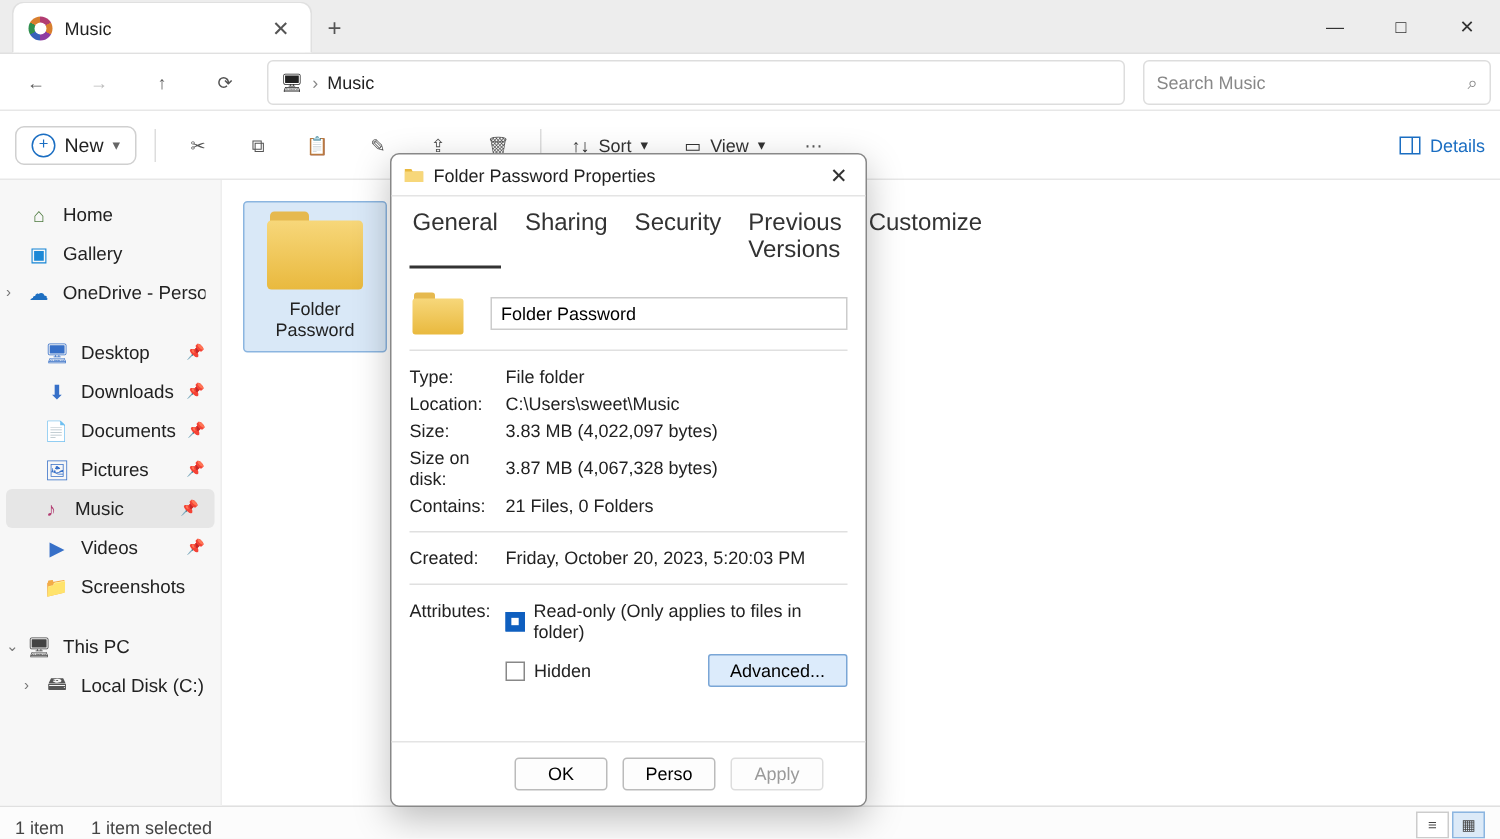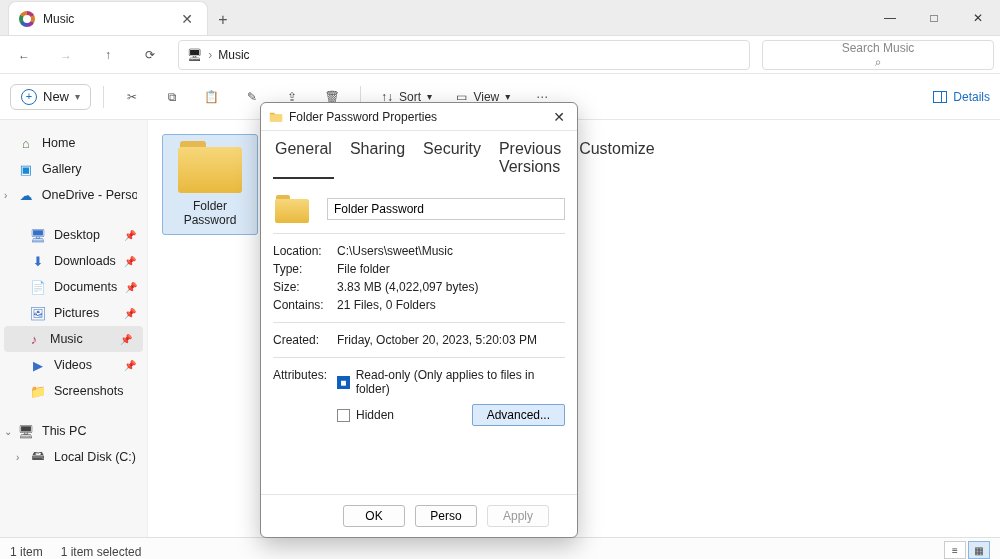--- a/index.html
+++ b/index.html
@@ -15,21 +15,21 @@
   .tab-add { width: 30px; height: 30px; display:flex; align-items:center; justify-content:center; color:#555; font-size:16px; }
   .win-controls { margin-left:auto; display:flex; height:100%; }
   .win-controls div { width:44px; display:flex; align-items:center; justify-content:center; color:#333; font-size:12px; }
 
   
   .navbar { height: 38px; background:#ffffff; display:flex; align-items:center; border-bottom:1px solid #e7e7e7; padding: 0 6px; gap: 6px; }
   .nav-btn { width: 36px; height: 30px; display:flex; align-items:center; justify-content:center; color:#555; border-radius:4px; }
   .nav-btn.disabled { color:#bbb; }
   .addrbox { flex: 1; display:flex; align-items:center; border:1px solid #ddd; border-radius:4px; height:30px; padding:0 8px; background:#fff; margin-left:4px; }
   .addrbox .sep { margin: 0 6px; color:#888; }
-  .searchbox { width: 232px; display:flex; align-items:center; border:1px solid #ddd; border-radius:4px; height:30px; padding:0 8px; background:#fff; color:#888; margin-left:6px;flex-direction:column; }
+  .searchbox { width: 232px; display:flex; align-items:center; border:1px solid #ddd; border-radius:4px; height:30px; padding:0 8px; background:#fff; color:#888; margin-left:6px; }
   .searchbox span.ph { flex:1; text-align:left; }
 
   
   .toolbar { height: 46px; background:#fff; display:flex; align-items:center; border-bottom:1px solid #e7e7e7; padding: 0 10px; gap:8px; }
   .new-btn { display:flex; align-items:center; gap:6px; border:1px solid #d0d0d0; border-radius:6px; padding:4px 10px; font-size:13px; }
   .plus-circle { width:16px; height:16px; border-radius:50%; border:1px solid #1b6ec2; color:#1b6ec2; display:flex; align-items:center; justify-content:center; font-size:11px; line-height:1; }
   .tbar-divider { width:1px; height:22px; background:#ddd; margin:0 4px; }
   .tbar-btn { width:32px; height:30px; display:flex; align-items:center; justify-content:center; color:#555; }
   .tbar-txtbtn { display:flex; align-items:center; gap:6px; color:#333; padding:4px 8px; }
   .toolbar .right { margin-left:auto; display:flex; align-items:center; gap:6px; }
@@ -257,30 +257,34 @@
     <div class="dlg-tab">Previous Versions</div>
     <div class="dlg-tab">Customize</div>
   </div>
   <div class="dlg-body">
     <div class="dlg-row" style="margin-top:6px;">
       <div class="dlg-folder-icon"></div>
       <input class="dlg-name-input" value="Folder Password" style="">
     </div>
     <div class="hr"></div>
     <div class="dlg-row">
+        <span class="k">Type:</span>
+        <span class="v">File folder</span>
+      </div>
+    <div class="dlg-row">
         <span class="k">Location:</span>
         <span class="v">C:\Users\sweet\Music</span>
       </div>
     <div class="dlg-row">
-        <span class="k">Type:</span>
-        <span class="v">File folder</span>
-      </div>
-    <div class="dlg-row">
         <span class="k">Size:</span>
         <span class="v">3.83 MB (4,022,097 bytes)</span>
+      </div>
+    <div class="dlg-row">
+        <span class="k">Size on disk:</span>
+        <span class="v">3.87 MB (4,067,328 bytes)</span>
       </div>
     <div class="dlg-row">
         <span class="k">Contains:</span>
         <span class="v">21 Files, 0 Folders</span>
       </div>
     <div class="hr"></div>
     <div class="dlg-row">
         <span class="k">Created:</span>
         <span class="v">Friday, October 20, 2023, 5:20:03 PM</span>
       </div>

